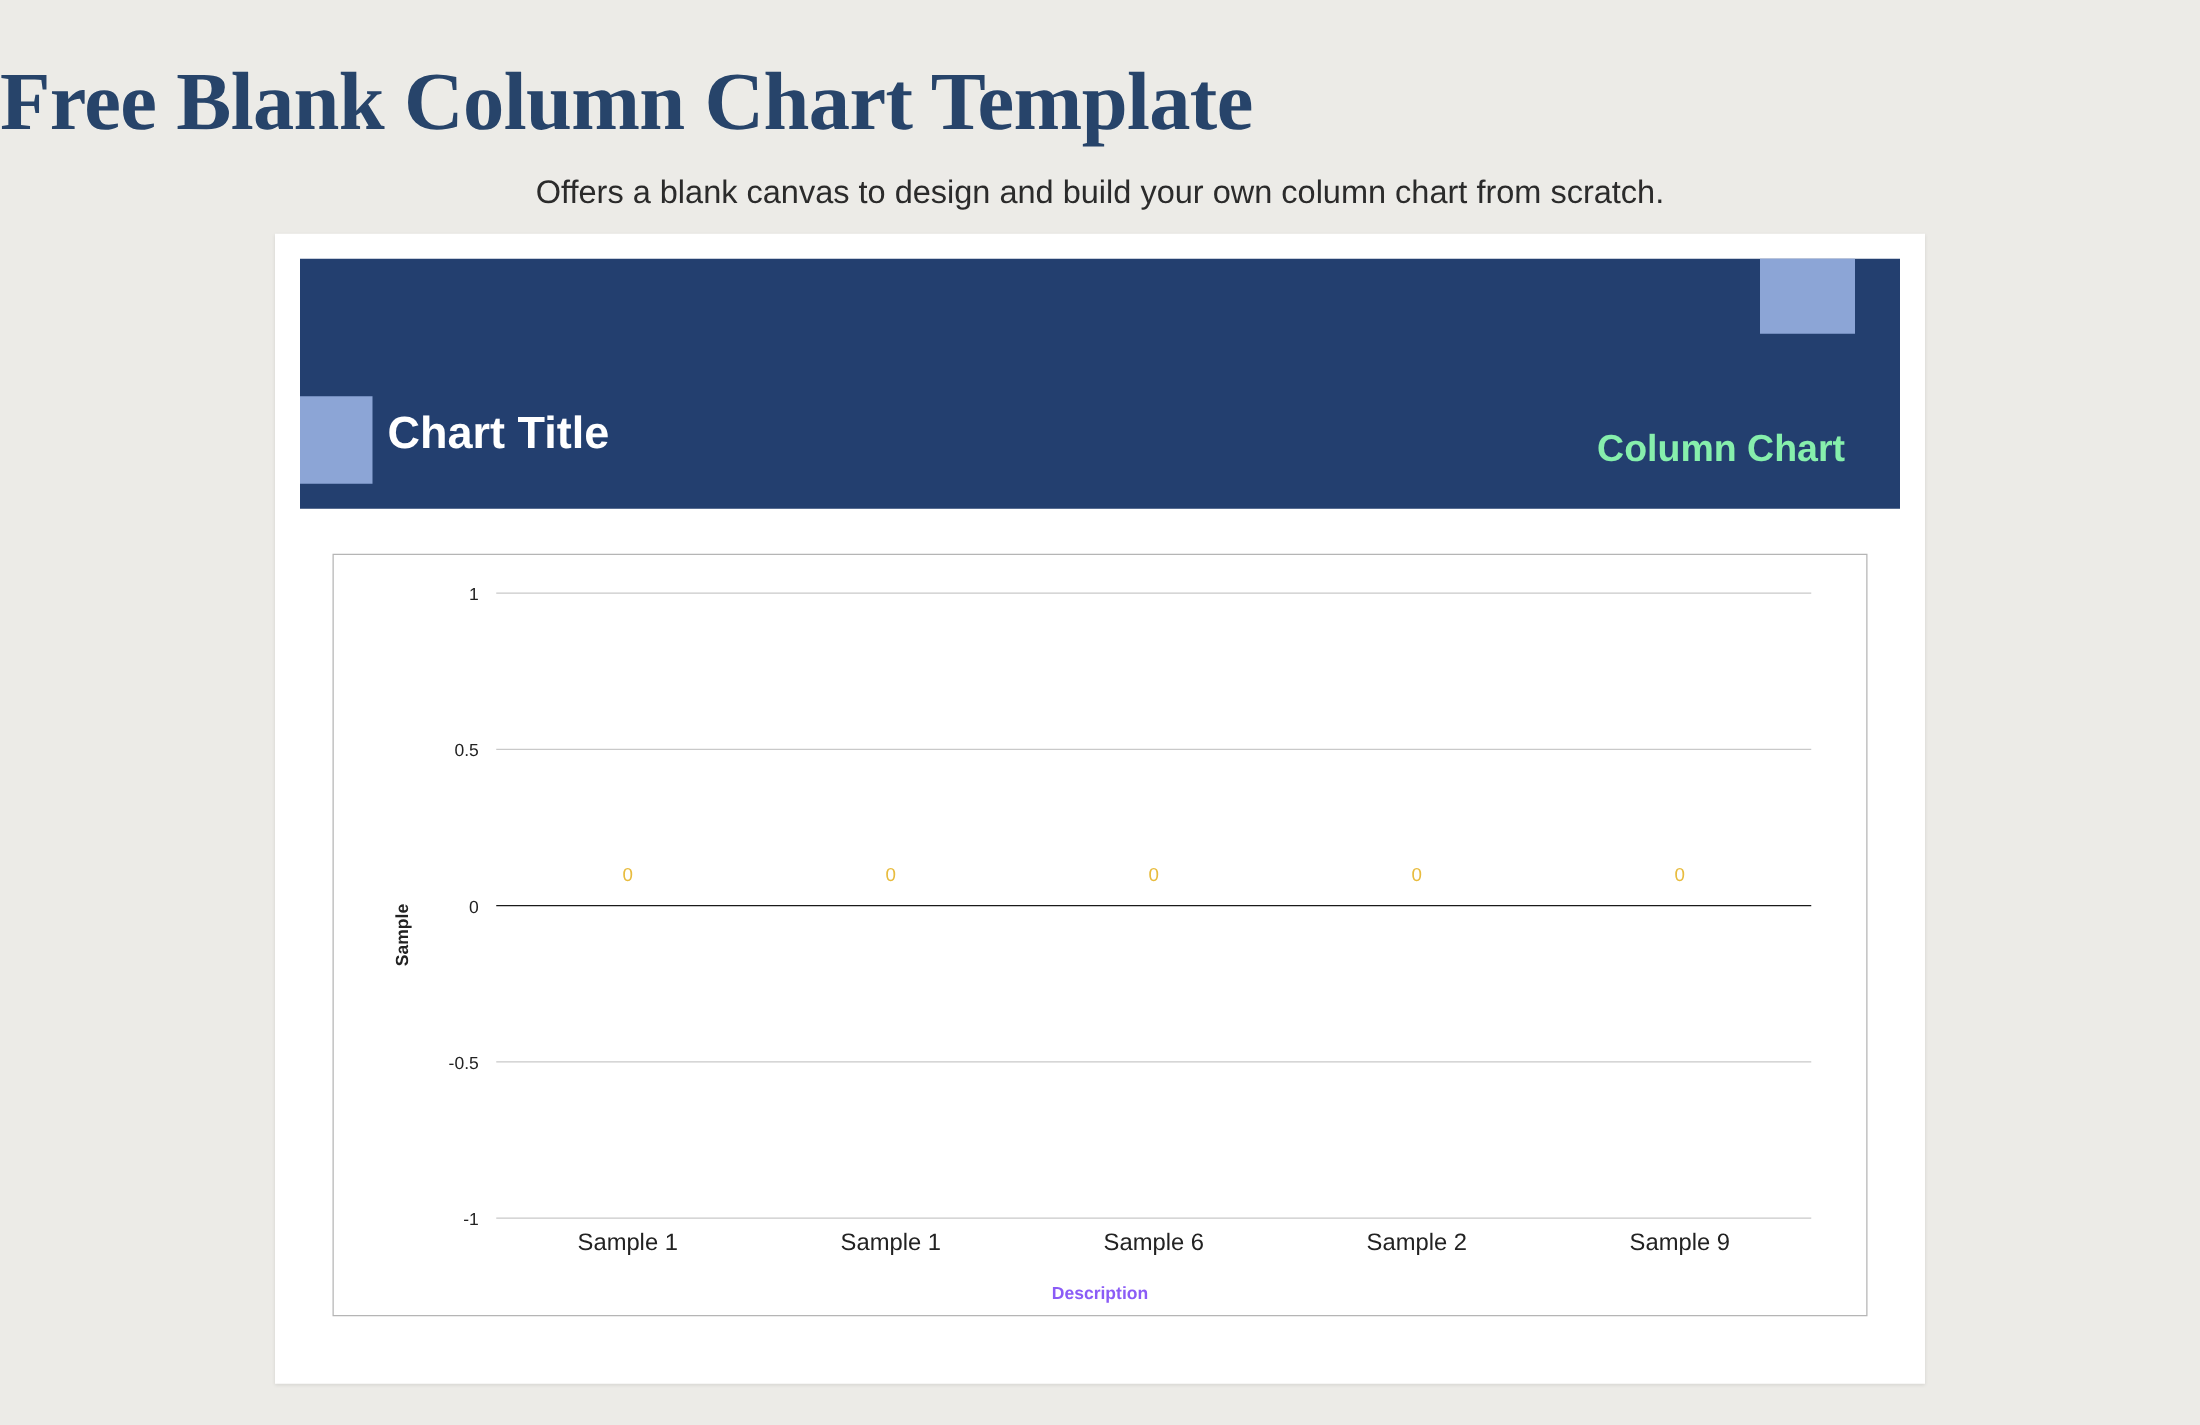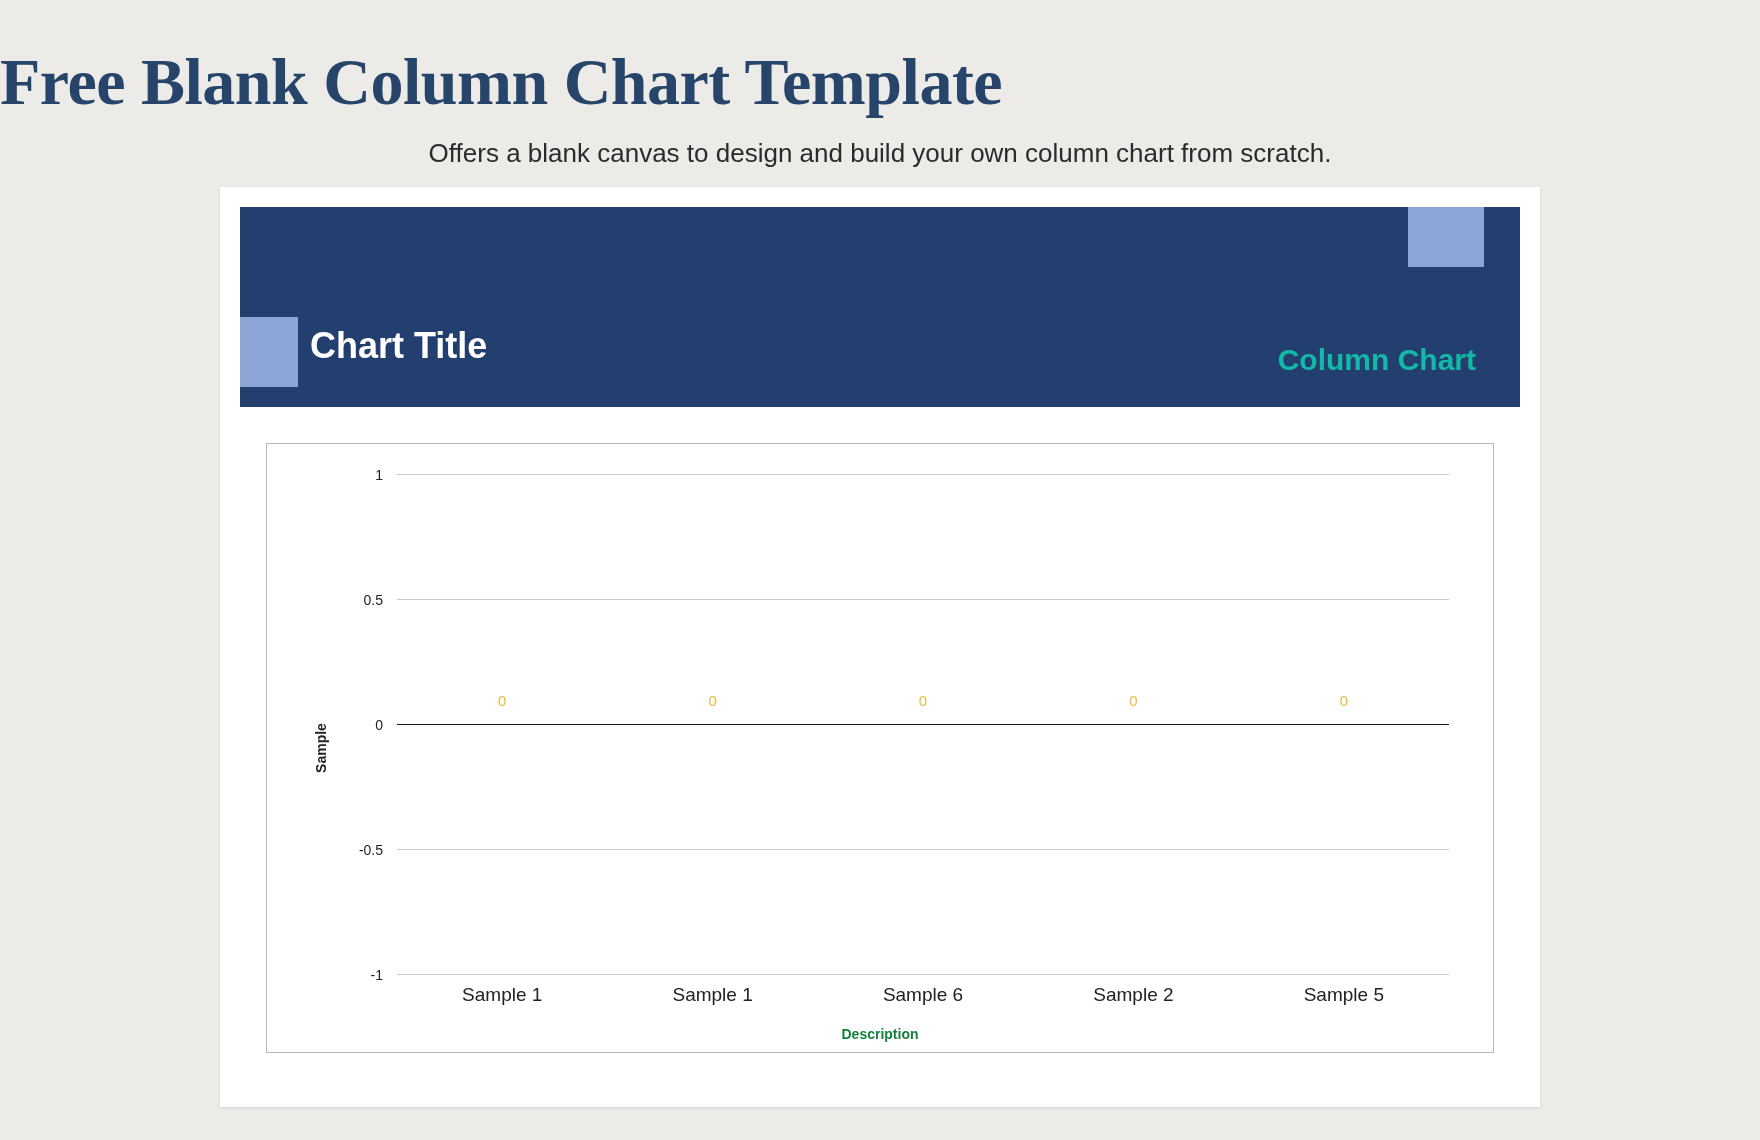--- a/index.html
+++ b/index.html
@@ -70,21 +70,21 @@
     text-align: right;
     padding-bottom: 2px;
   }
   .banner-right .line1 {
     color: #f0d36a;
     font-weight: 800;
     font-size: 50px;
     line-height: 1;
   }
   .banner-right .line2 {
-    color: #14b8a6;
+    color: #86efac;
     font-weight: 700;
     font-size: 30px;
     margin-top: 6px;
   }
   .chart-box {
     border: 1px solid #b5b5b5;
     margin: 36px 26px 0 26px;
     height: 610px;
     position: relative;
     font-family: Arial, Helvetica, sans-serif;
@@ -150,21 +150,21 @@
     font-weight: 500;
   }
   .xtitle {
     position: absolute;
     left: 0;
     right: 0;
     text-align: center;
     bottom: 10px;
     font-size: 14px;
     font-weight: 700;
-    color: #15803d;
+    color: #8b5cf6;
   }
 </style>
 </head>
 <body>
 
 <h1 class="page-title">Free Blank Column Chart Template</h1>
 <p class="page-subtitle">Offers a blank canvas to design and build your own column chart from scratch.</p>
 
 <div class="doc">
   <div class="banner">
@@ -203,18 +203,18 @@
       <div class="datalabel-item">0</div>
       <div class="datalabel-item">0</div>
       <div class="datalabel-item">0</div>
     </div>
 
     <div class="xlabels">
       <div class="xlabel-item">Sample 1</div>
       <div class="xlabel-item">Sample 1</div>
       <div class="xlabel-item">Sample 6</div>
       <div class="xlabel-item">Sample 2</div>
-      <div class="xlabel-item">Sample 5</div>
+      <div class="xlabel-item">Sample 9</div>
     </div>
 
     <div class="xtitle">Description</div>
   </div>
 </div>
 
 </body></html>

